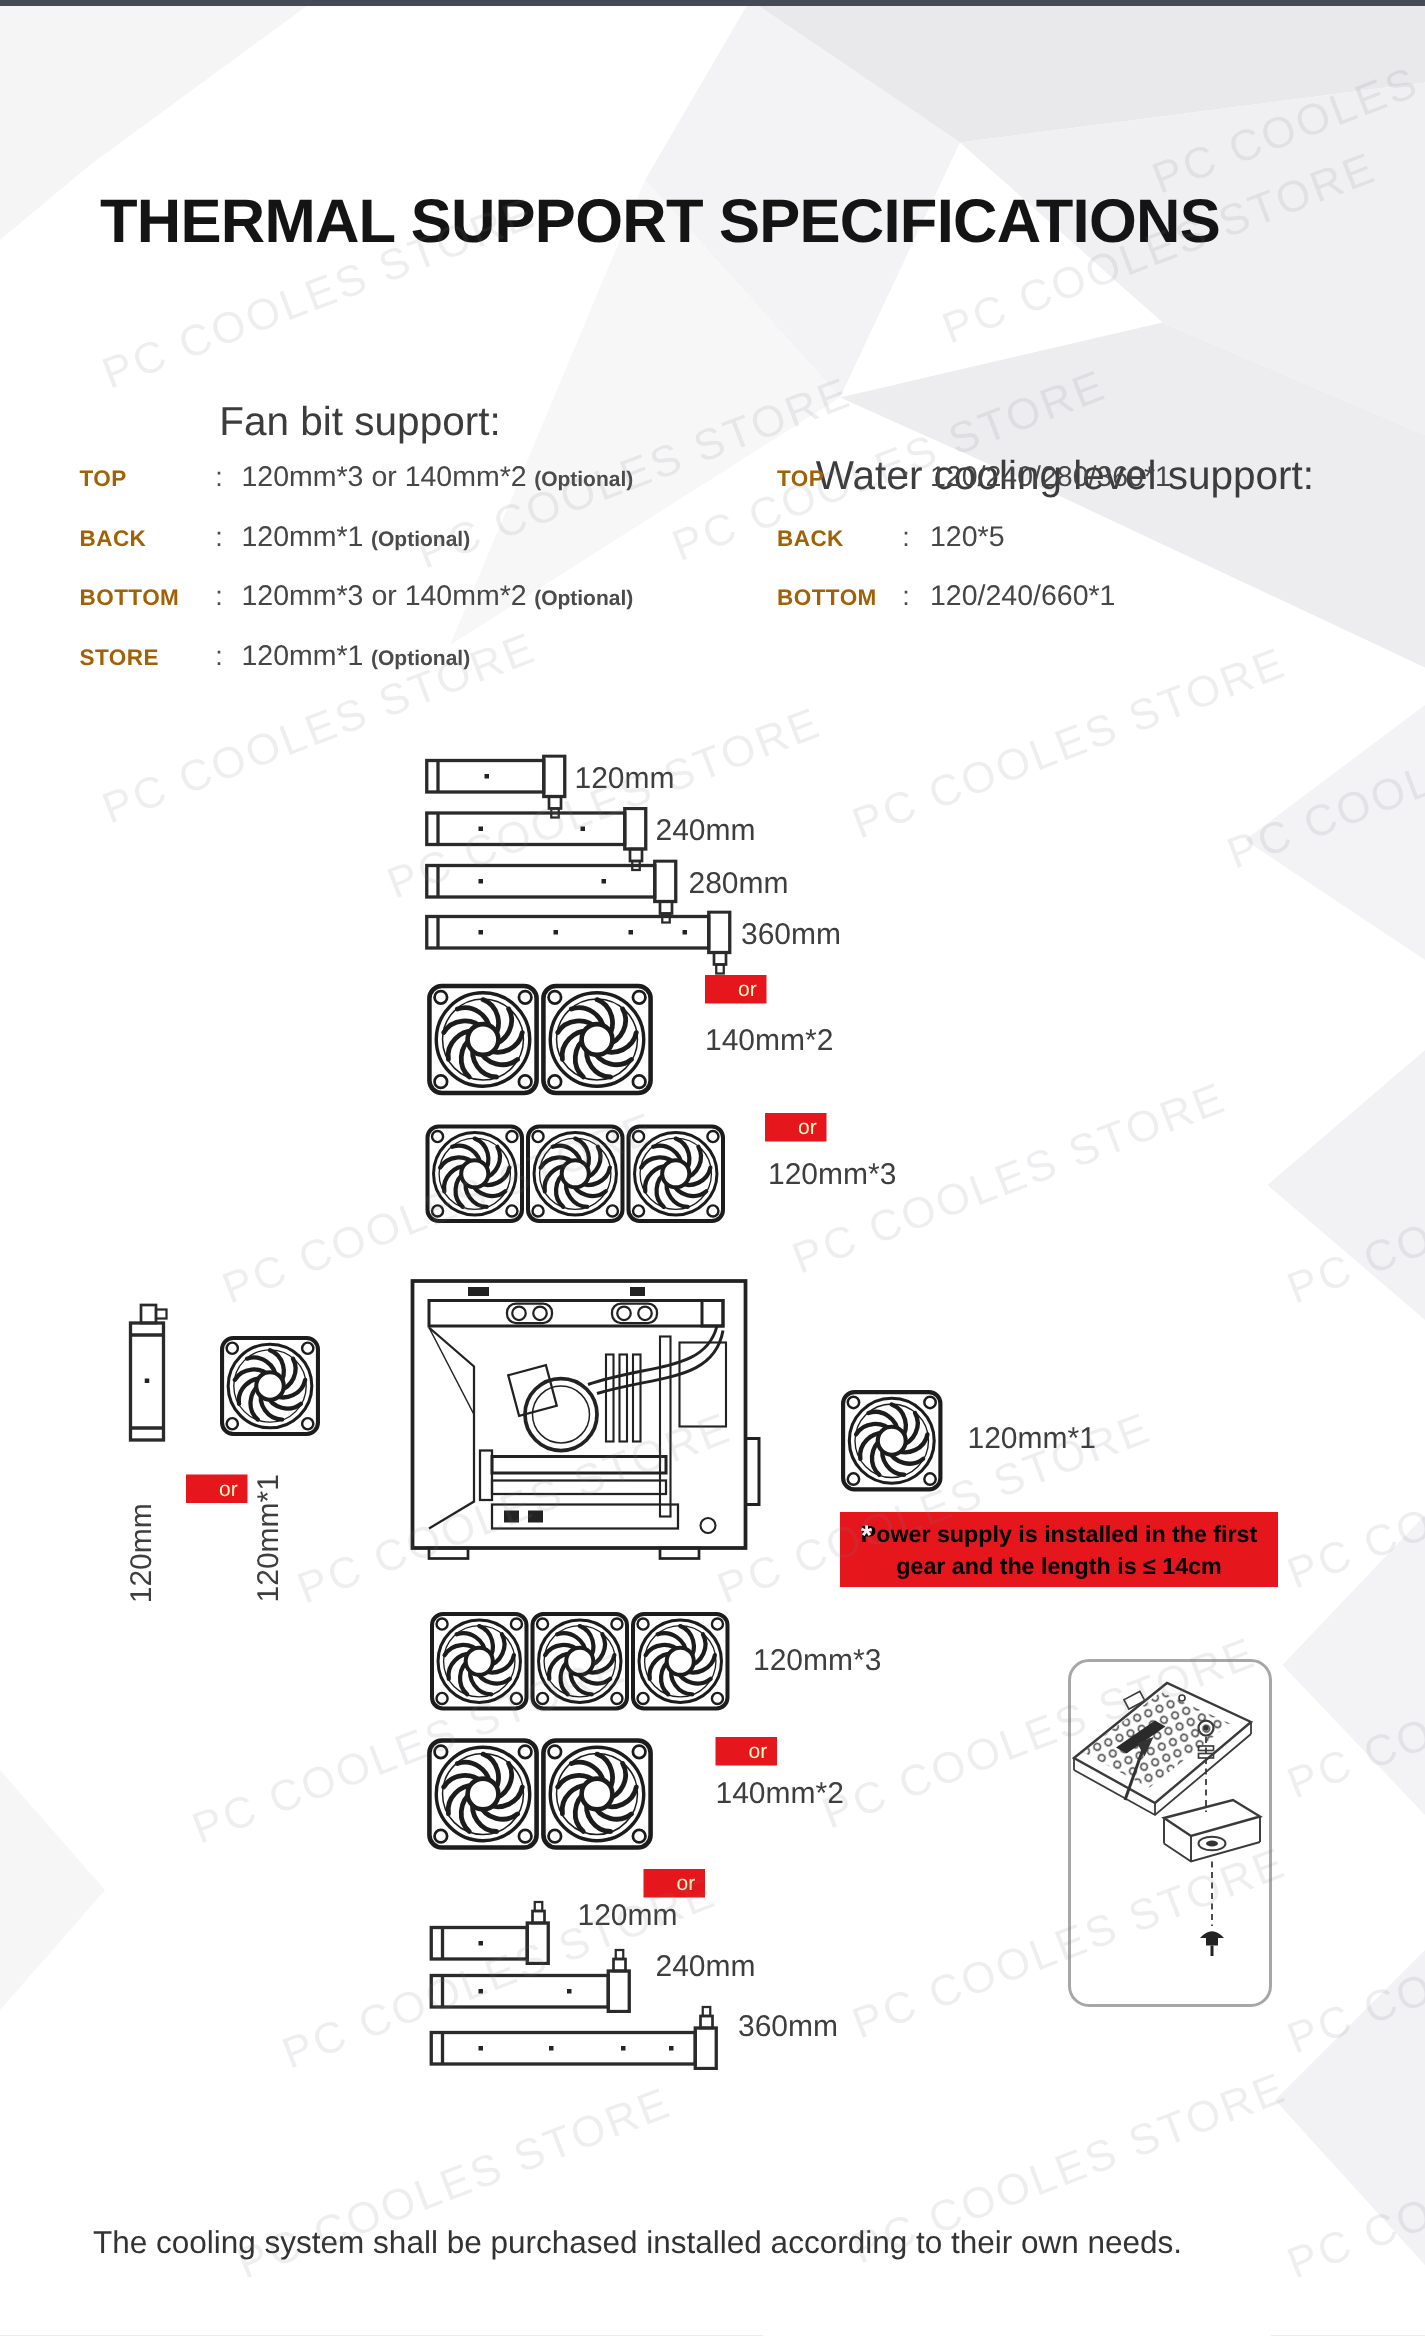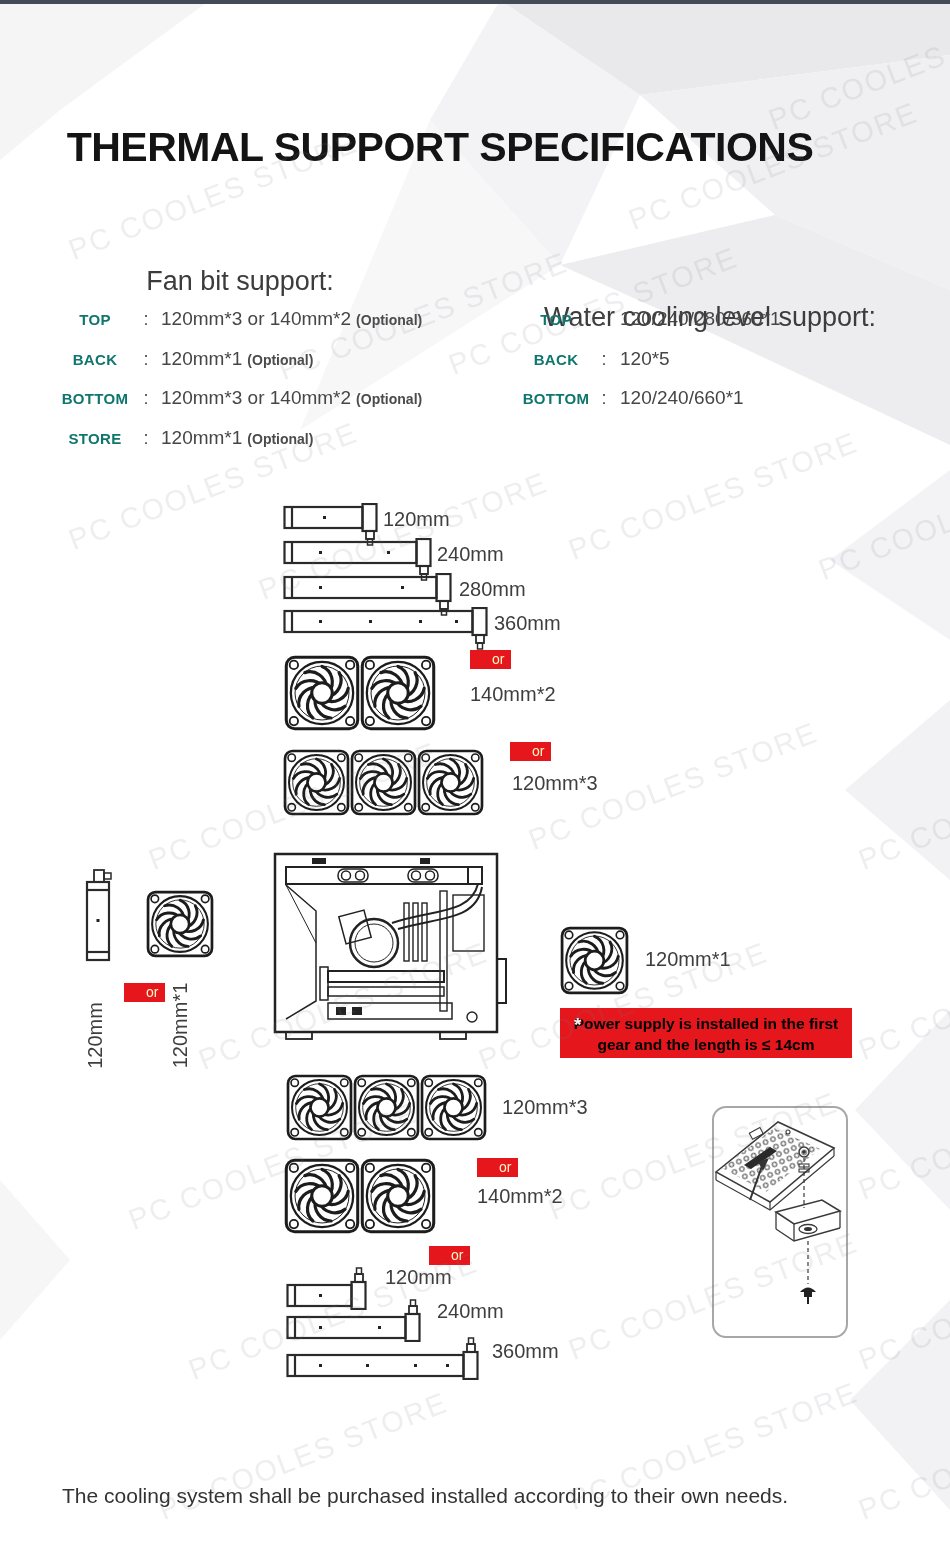--- a/index.html
+++ b/index.html
@@ -12,21 +12,21 @@
   #watermarks{position:absolute;top:0;left:0;width:950px;height:1557px;z-index:5;pointer-events:none;}
   .wm{position:absolute;color:rgba(125,125,138,0.13);font-size:29px;letter-spacing:2px;
       transform:rotate(-21deg);white-space:nowrap;}
   .title{left:30px;width:820px;top:124px;text-align:center;font-size:41px;font-weight:800;
          color:#141414;letter-spacing:-0.5px;}
   .spec-heading{font-size:27px;color:#3c3c3c;text-align:center;}
   .spec-rows{display:flex;flex-direction:column;}
   .spec-row{display:grid;align-items:baseline;height:39.5px;}
   .spec-row.left{grid-template-columns:84px 18px auto;}
   .spec-row.right{grid-template-columns:76px 20px auto;}
-  .spec-label{font-size:15px;font-weight:700;color:#0f766e;letter-spacing:0.3px;text-align:center;}
+  .spec-label{font-size:15px;font-weight:700;color:#a16207;letter-spacing:0.3px;}
   .spec-sep{font-size:18px;color:#4b4b4b;text-align:center;}
   .spec-value{font-size:19px;color:#464646;padding-left:6px;}
   .optional{font-size:14px;font-weight:700;color:#4b4b4b;margin-left:5px;}
   .size-label{font-size:20px;color:#3e3e3e;white-space:nowrap;}
   .or-badge{color:#fef9c3;font-size:14px;font-weight:400;padding:1px 7px 2px 22px;display:inline-block;
             background:#e5161c;}
   .vlabel{transform:rotate(-90deg);text-align:center;font-size:20px;color:#3e3e3e;white-space:nowrap;}
   .psu-note{background:#e5161c;width:292px;height:50px;}
   .psu-star{position:absolute;left:14px;top:6px;color:#fff;font-weight:700;font-size:19px;}
   .psu-line{color:#000000;font-weight:700;font-size:15.5px;line-height:21px;text-align:center;}

